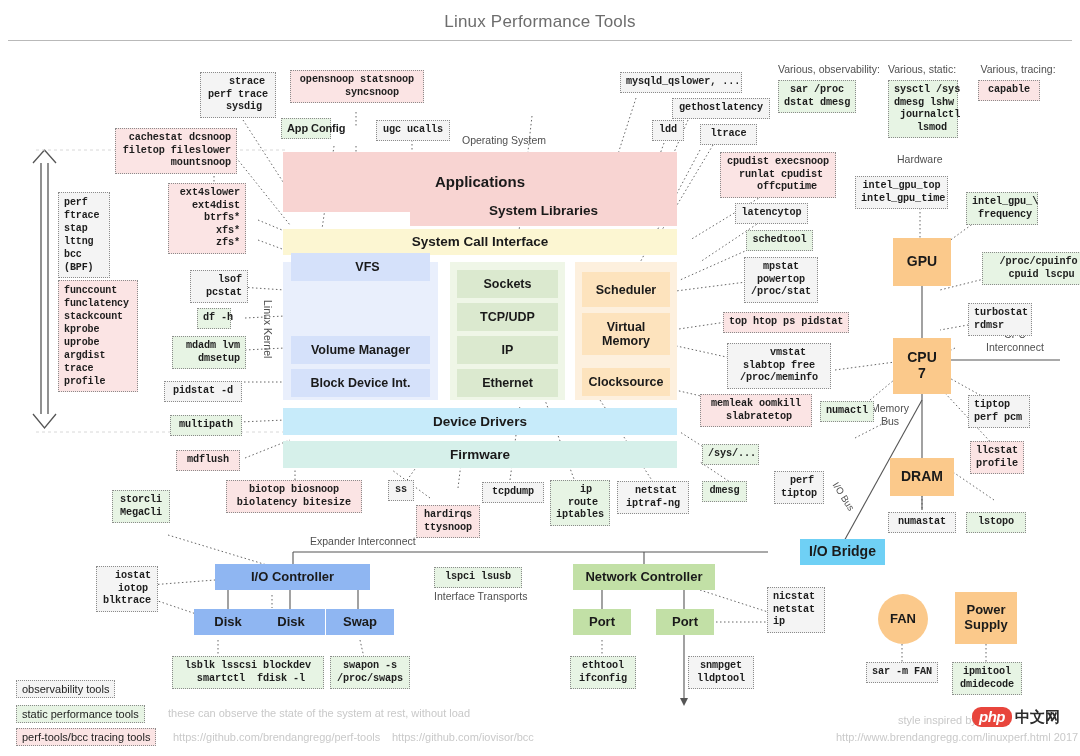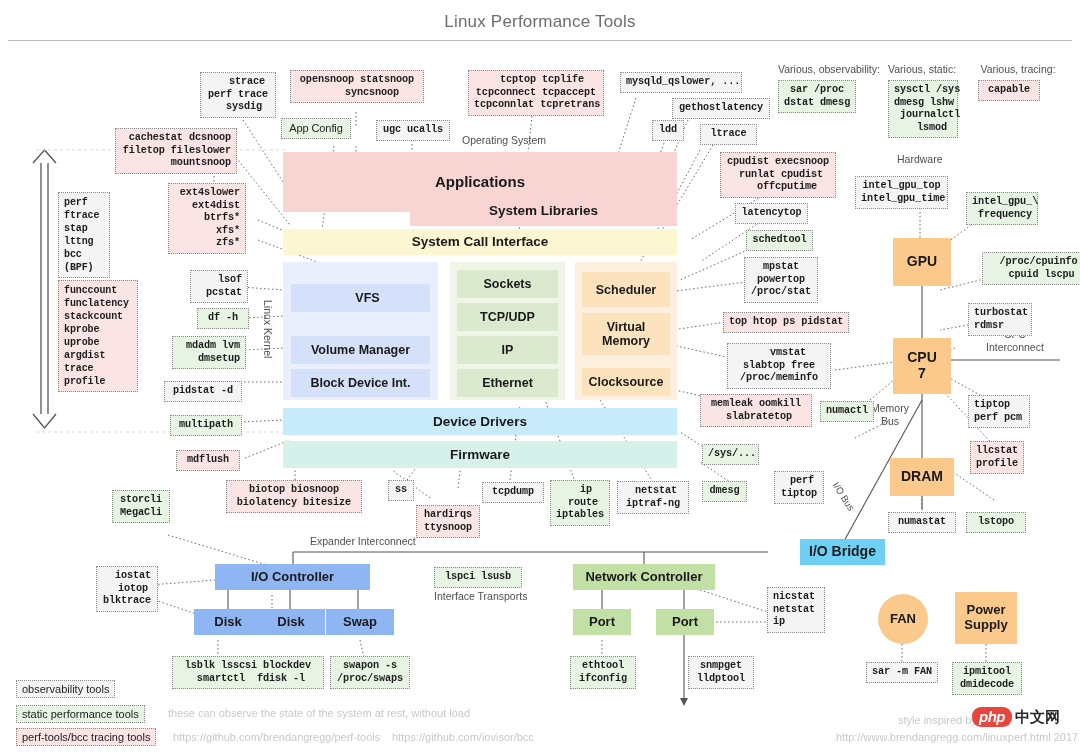--- a/index.html
+++ b/index.html
@@ -188,21 +188,21 @@
 Bus</div>
   <div class="lbl" style="left:840px;top:480px;transform:rotate(58deg);transform-origin:left top;font-size:9.5px;">I/O Bus</div>
   <div class="lbl" style="left:310px;top:535px;">Expander Interconnect</div>
   <div class="lbl" style="left:434px;top:590px;">Interface Transports</div>
 
   <div class="blk app" style="left:283px;top:152px;width:394px;height:60px;">Applications</div>
   <div class="blk syslib" style="left:410px;top:196px;width:267px;height:30px;">System Libraries</div>
   <div class="blk syscall" style="left:283px;top:229px;width:394px;height:26px;">System Call Interface</div>
 
   <div class="blk colbg-blue" style="left:283px;top:262px;width:155px;height:138px;"></div>
-  <div class="blk b-blue" style="left:291px;top:284px;width:139px;height:28px;padding-left:14px;">VFS</div>
+  <div class="blk b-blue" style="left:291px;top:253px;width:139px;height:28px;padding-left:14px;">VFS</div>
   <div class="blk b-blue" style="left:291px;top:336px;width:139px;height:28px;">Volume Manager</div>
   <div class="blk b-blue" style="left:291px;top:369px;width:139px;height:28px;">Block Device Int.</div>
 
   <div class="blk colbg-green" style="left:450px;top:262px;width:115px;height:138px;"></div>
   <div class="blk b-green" style="left:457px;top:270px;width:101px;height:28px;">Sockets</div>
   <div class="blk b-green" style="left:457px;top:303px;width:101px;height:28px;">TCP/UDP</div>
   <div class="blk b-green" style="left:457px;top:336px;width:101px;height:28px;">IP</div>
   <div class="blk b-green" style="left:457px;top:369px;width:101px;height:28px;">Ethernet</div>
 
   <div class="blk colbg-orange" style="left:575px;top:262px;width:102px;height:138px;"></div>
@@ -231,28 +231,25 @@
 
   <div class="blk fan" style="left:878px;top:594px;width:50px;height:50px;">FAN</div>
   <div class="blk hw" style="left:955px;top:592px;width:62px;height:52px;white-space:pre-line;font-size:13px;">Power
 Supply</div>
 
   <div class="tb obs ta-c" style="left:200px;top:72px;width:76px;">   strace
 perf trace
   sysdig</div>
   <div class="tb bcc ta-c" style="left:290px;top:70px;width:134px;">opensnoop statsnoop
      syncsnoop</div>
-  <div class="tb bcc ta-c" style="left:468px;top:70px;width:136px;">  tcptop tcplife
-tcpconnect tcpaccept
-tcpconnlat tcpretrans</div>
   <div class="tb obs ta-c" style="left:620px;top:72px;width:122px;">mysqld_qslower, ...</div>
   <div class="tb obs ta-c" style="left:672px;top:98px;width:98px;">gethostlatency</div>
   <div class="tb obs ta-c" style="left:652px;top:120px;width:32px;">ldd</div>
   <div class="tb obs ta-c" style="left:700px;top:124px;width:57px;">ltrace</div>
-  <div class="tb stat ta-c" style="left:281px;top:118px;width:70px;font-family:'Liberation Sans',sans-serif;font-size:11px;font-weight:400;">App Config</div>
+  <div class="tb stat ta-c" style="left:281px;top:118px;width:50px;font-family:'Liberation Sans',sans-serif;font-size:11px;font-weight:700;">App Config</div>
   <div class="tb obs ta-c" style="left:376px;top:120px;width:74px;">ugc ucalls</div>
 
   <div class="tb stat ta-c" style="left:778px;top:80px;width:78px;">sar /proc
 dstat dmesg</div>
   <div class="tb stat ta-c" style="left:888px;top:80px;width:70px;">sysctl /sys
 dmesg lshw
  journalctl
    lsmod</div>
   <div class="tb bcc ta-c" style="left:978px;top:80px;width:62px;">capable</div>
 
@@ -273,21 +270,21 @@
   <div class="tb bcc ta-l" style="left:58px;top:280px;width:80px;font-size:10px;line-height:13px;">funccount
 funclatency
 stackcount
 kprobe
 uprobe
 argdist
 trace
 profile</div>
   <div class="tb obs ta-r" style="left:190px;top:270px;width:58px;">  lsof
 pcstat</div>
-  <div class="tb stat ta-c" style="left:197px;top:308px;width:52px;">df -h</div>
+  <div class="tb stat ta-c" style="left:197px;top:308px;width:34px;">df -h</div>
   <div class="tb stat ta-r" style="left:172px;top:336px;width:74px;">mdadm lvm
   dmsetup</div>
   <div class="tb obs ta-c" style="left:164px;top:381px;width:78px;">pidstat -d</div>
   <div class="tb stat ta-c" style="left:170px;top:415px;width:72px;">multipath</div>
   <div class="tb bcc ta-c" style="left:176px;top:450px;width:64px;">mdflush</div>
 
   <div class="tb bcc ta-c" style="left:720px;top:152px;width:116px;">cpudist execsnoop
  runlat cpudist
    offcputime</div>
   <div class="tb obs ta-c" style="left:735px;top:203px;width:73px;">latencytop</div>

